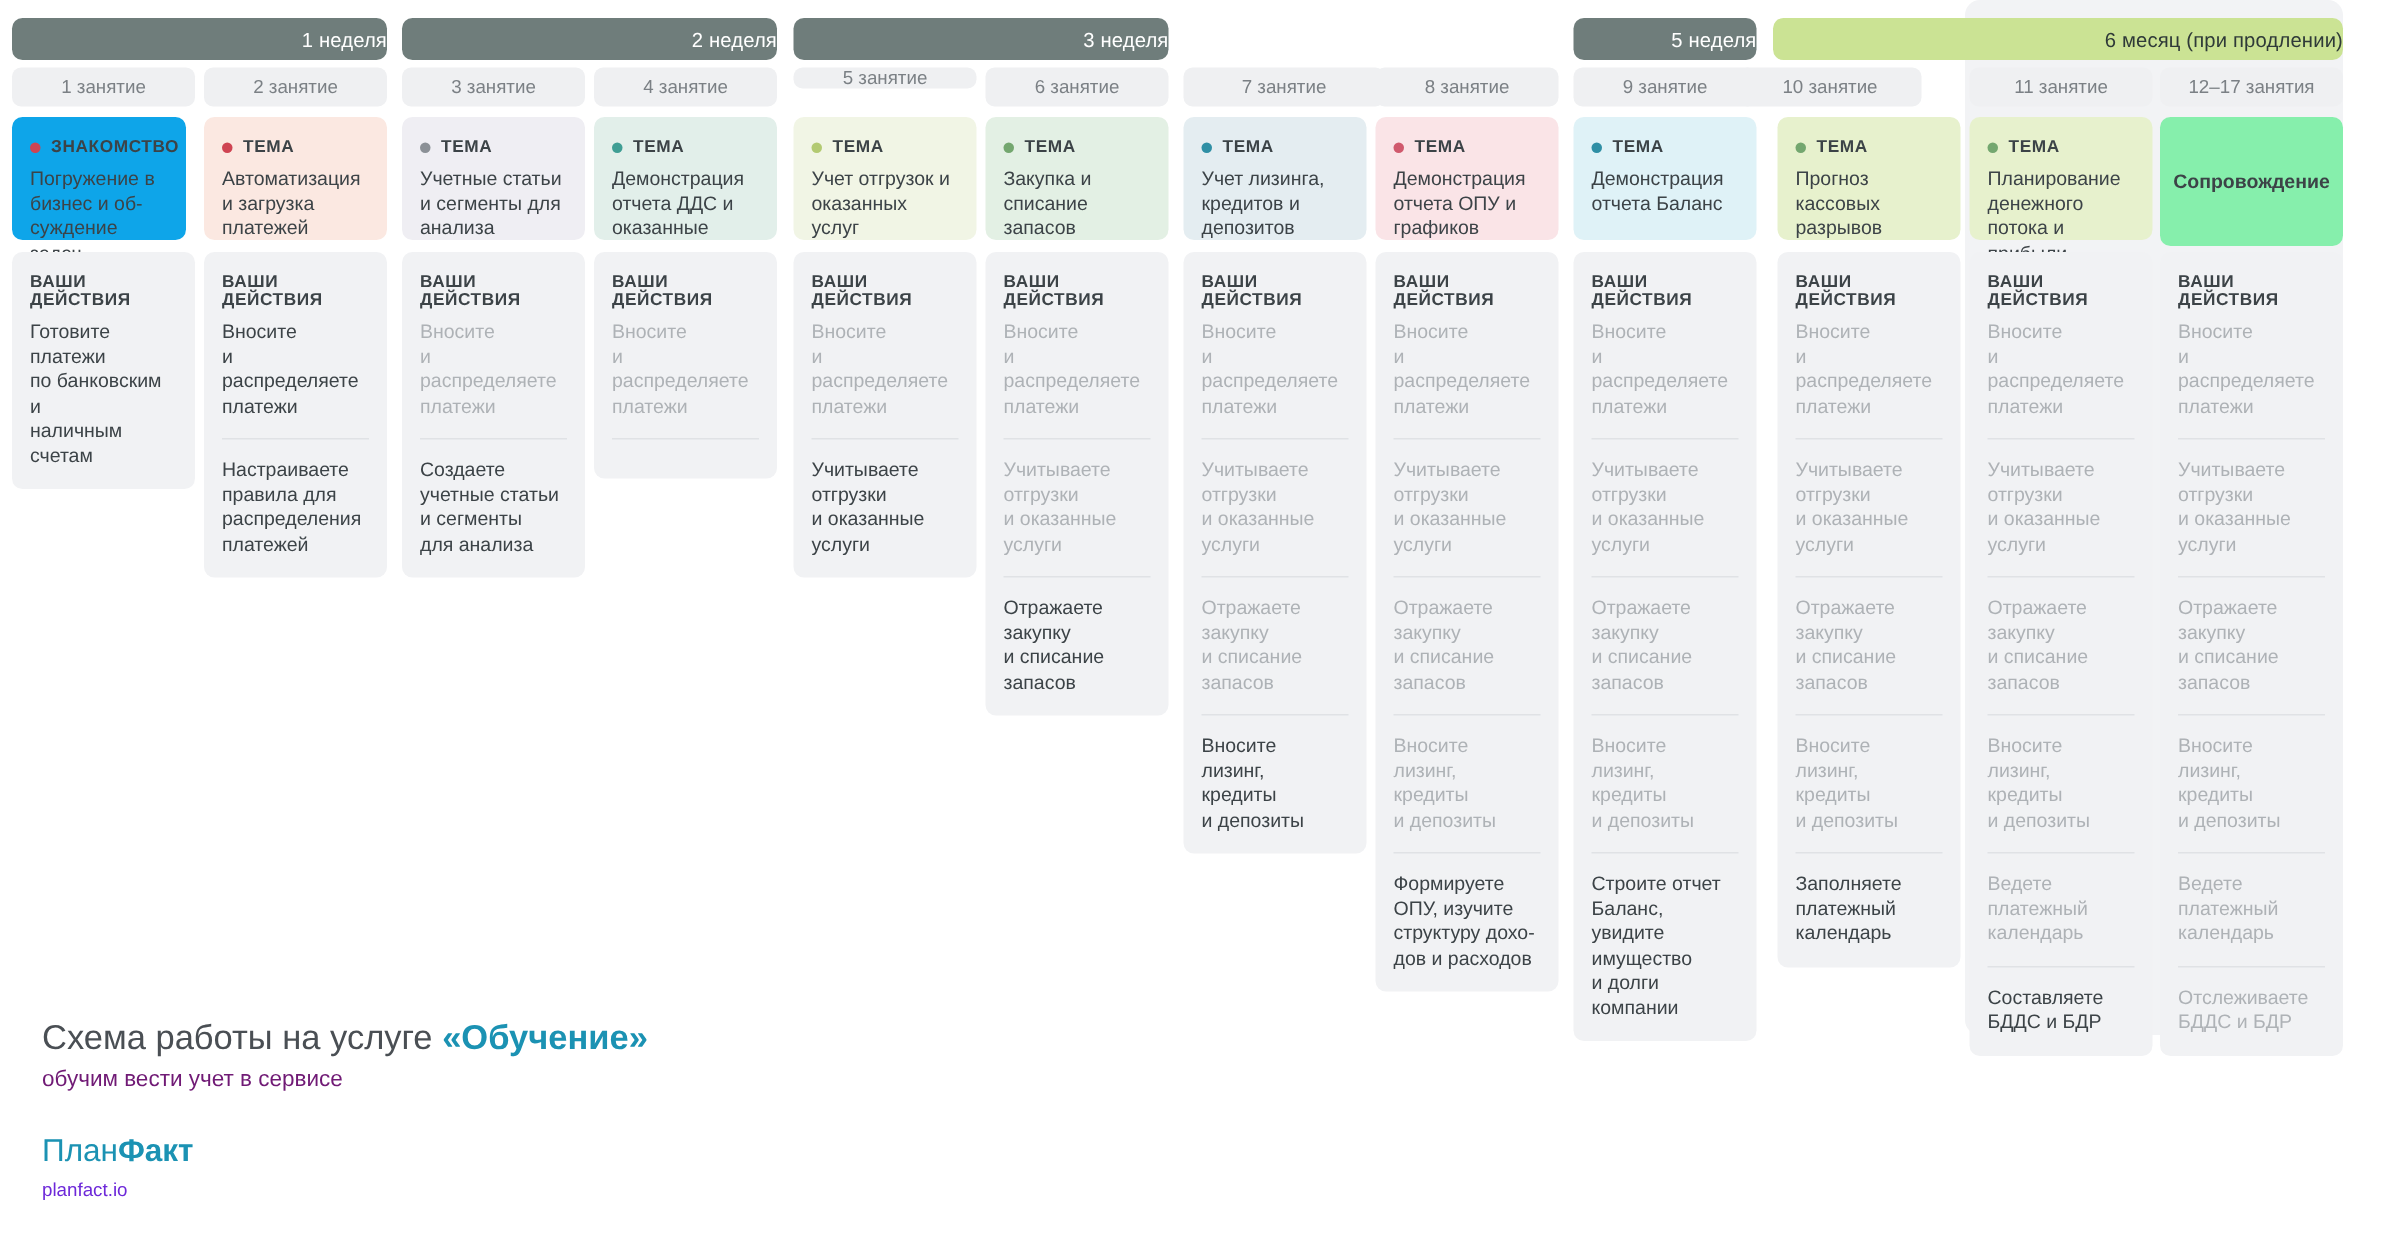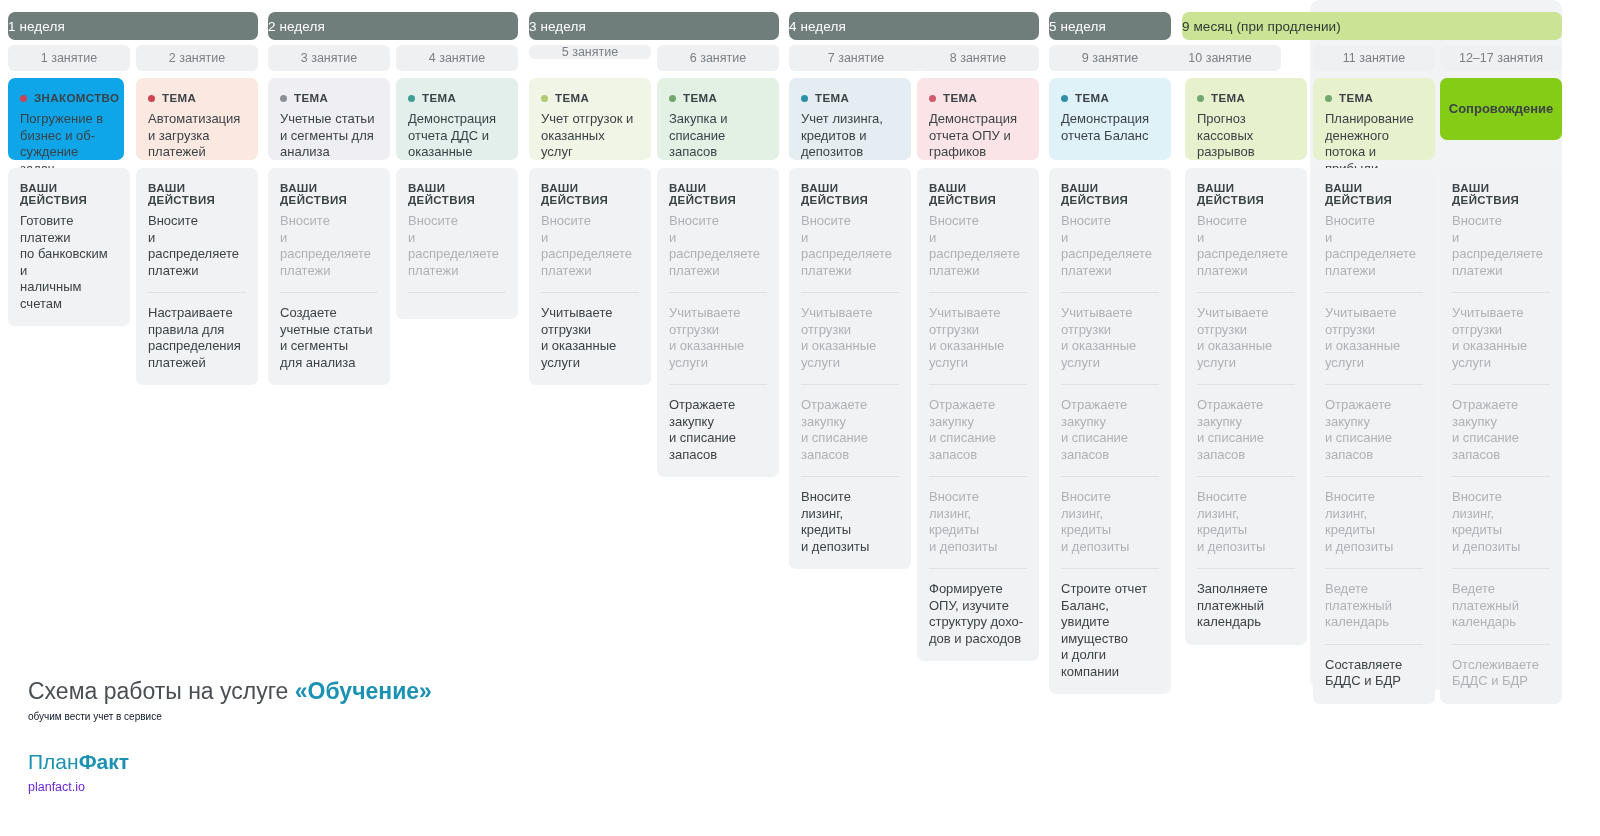--- a/index.html
+++ b/index.html
@@ -27,21 +27,21 @@
     z-index: 0;
   }
 
   
   .period-header {
     position: absolute;
     height: 28px;
     border-radius: 7px;
     display: flex;
     align-items: center;
-    justify-content: flex-start;
+    justify-content: flex-end;
     font-size: 13.5px;
     letter-spacing: .1px;
     z-index: 3;
   }
   .period-header.week  { background: #6f7d7b; color: #ffffff; }
   .period-header.month { background: #cbe394; color: #2f3a38; }
 
   
   .lesson-tab {
     position: absolute;
@@ -128,22 +128,22 @@
   
   .footer { position: absolute; left: 28px; z-index: 4; }
   .footer-title {
     font-size: 23px;
     color: #4a4f54;
     font-weight: normal;
     white-space: pre;
   }
   .footer-title .accent { color: #1b92b3; font-weight: bold; }
   .footer-sub {
-    font-size: 10px;
-    color: #0f172a;
+    font-size: 15px;
+    color: #701a75;
     margin-top: 6px;
   }
   .brand {
     font-size: 21px;
     color: #1b92b3;
     margin-top: 28px;
   }
   .brand b { font-weight: bold; }
   .brand-url {
     font-size: 12.5px;
@@ -158,28 +158,25 @@
     <div class="group-panel" style="left: 1310px; top: 0px; width: 252px; height: 690px;"></div>
     <div class="period-header week" style="left: 8px; top: 12px; width: 250px; height: 28px;">
       <span>1 неделя</span>
     </div>
     <div class="period-header week" style="left: 268px; top: 12px; width: 250px; height: 28px;">
       <span>2 неделя</span>
     </div>
     <div class="period-header week" style="left: 529px; top: 12px; width: 250px; height: 28px;">
       <span>3 неделя</span>
     </div>
-    <div class="period-header week" style="left: 789px; top: 12px; width: 250px; height: 28px;">
-      <span>4 неделя</span>
-    </div>
     <div class="period-header week" style="left: 1049px; top: 12px; width: 122px; height: 28px;">
       <span>5 неделя</span>
     </div>
     <div class="period-header month" style="left: 1182px; top: 12px; width: 380px; height: 28px;">
-      <span>9 месяц (при продлении)</span>
+      <span>6 месяц (при продлении)</span>
     </div>
     <div class="lesson-tab" style="left: 8px; top: 45px; width: 122px; height: 26px;">
       <span>1 занятие</span>
     </div>
     <div class="theme-card" style="left: 8px; top: 78px; width: 116px; height: 82px; background: #0ea5e9;">
       <div class="theme-head">
         <span class="bullet" style="background: rgb(207, 68, 82);"></span>
         <span class="theme-label">ЗНАКОМСТВО</span>
       </div>
       <div class="theme-title">Погружение
@@ -489,21 +486,21 @@
       <div class="action-item">Ведете
 платежный
 календарь</div>
       <div class="action-sep"></div>
       <div class="action-item current">Составляете
 БДДС и БДР</div>
     </div>
     <div class="lesson-tab" style="left: 1440px; top: 45px; width: 122px; height: 26px;">
       <span>12–17 занятия</span>
     </div>
-    <div class="theme-card centered" style="left: 1440px; top: 78px; width: 122px; height: 62px; background: #84cc16;">
+    <div class="theme-card centered" style="left: 1440px; top: 78px; width: 122px; height: 86px; background: #86efac;">
       <div class="theme-title">Сопровождение</div>
     </div>
     <div class="actions-card" style="left: 1440px; top: 168px; width: 122px;">
       <div class="actions-label">ВАШИ ДЕЙСТВИЯ</div>
       <div class="action-item">Вносите
 и распределяете
 платежи</div>
       <div class="action-sep"></div>
       <div class="action-item">Учитываете
 отгрузки

